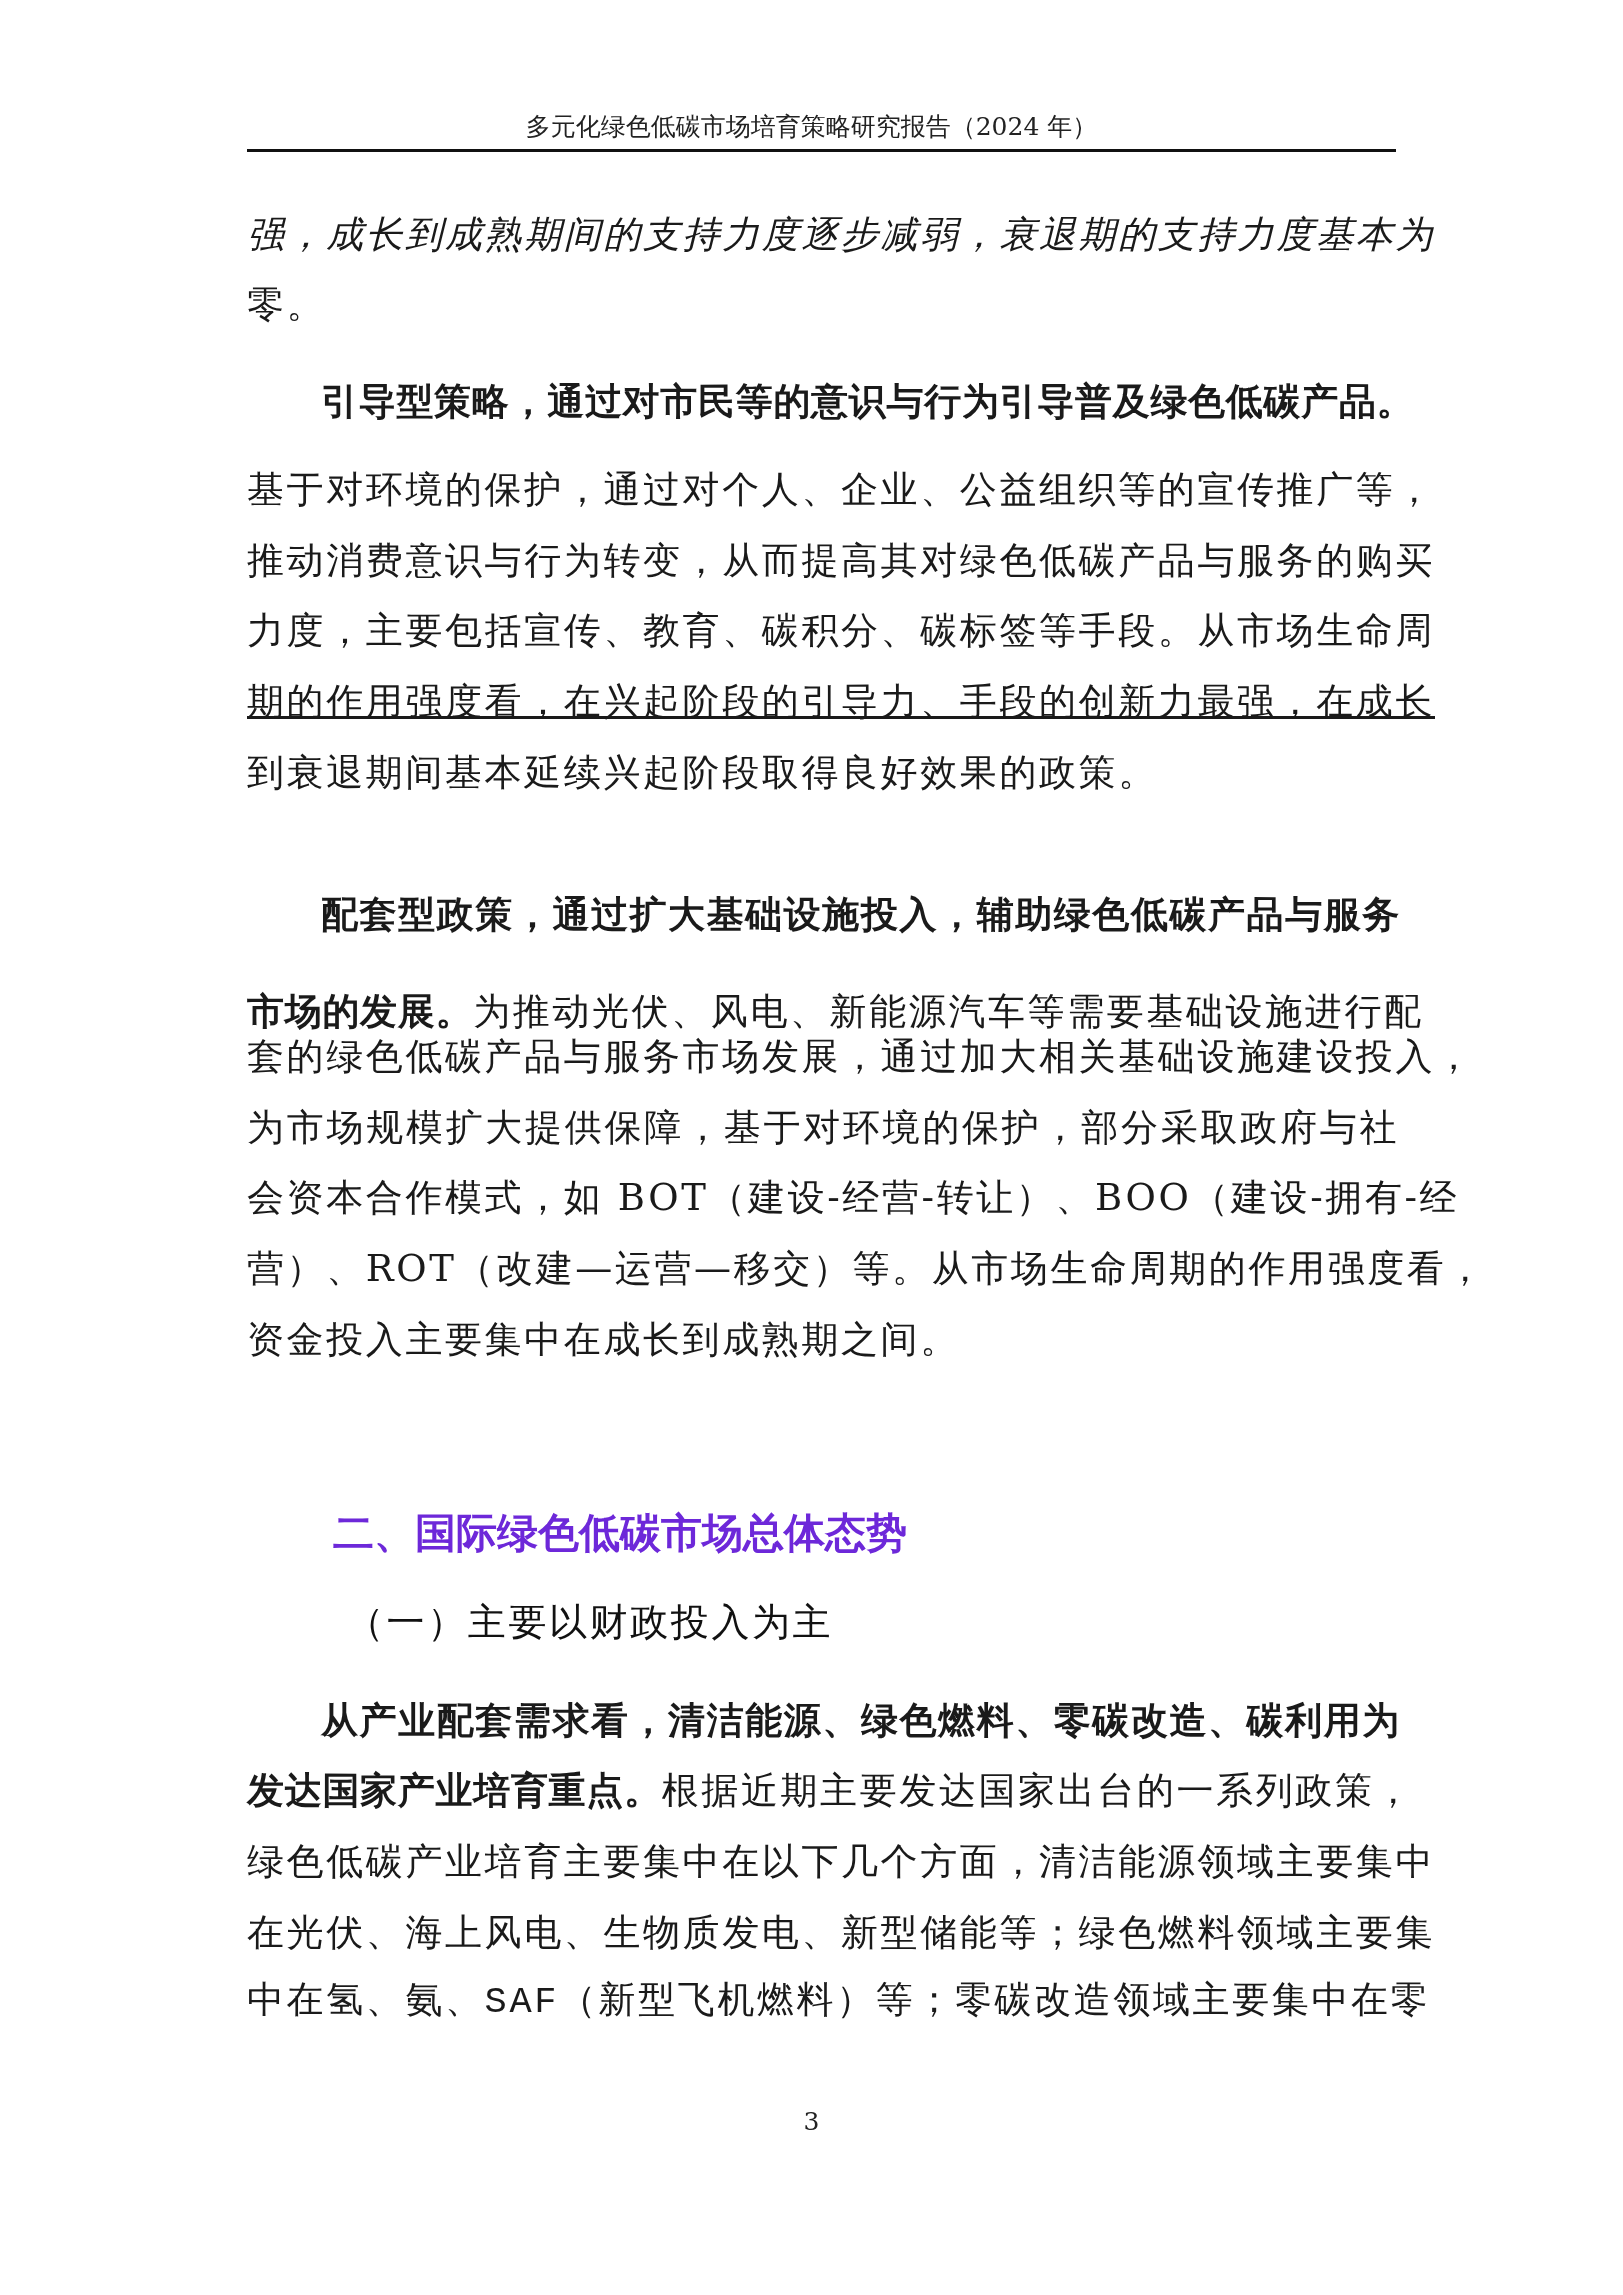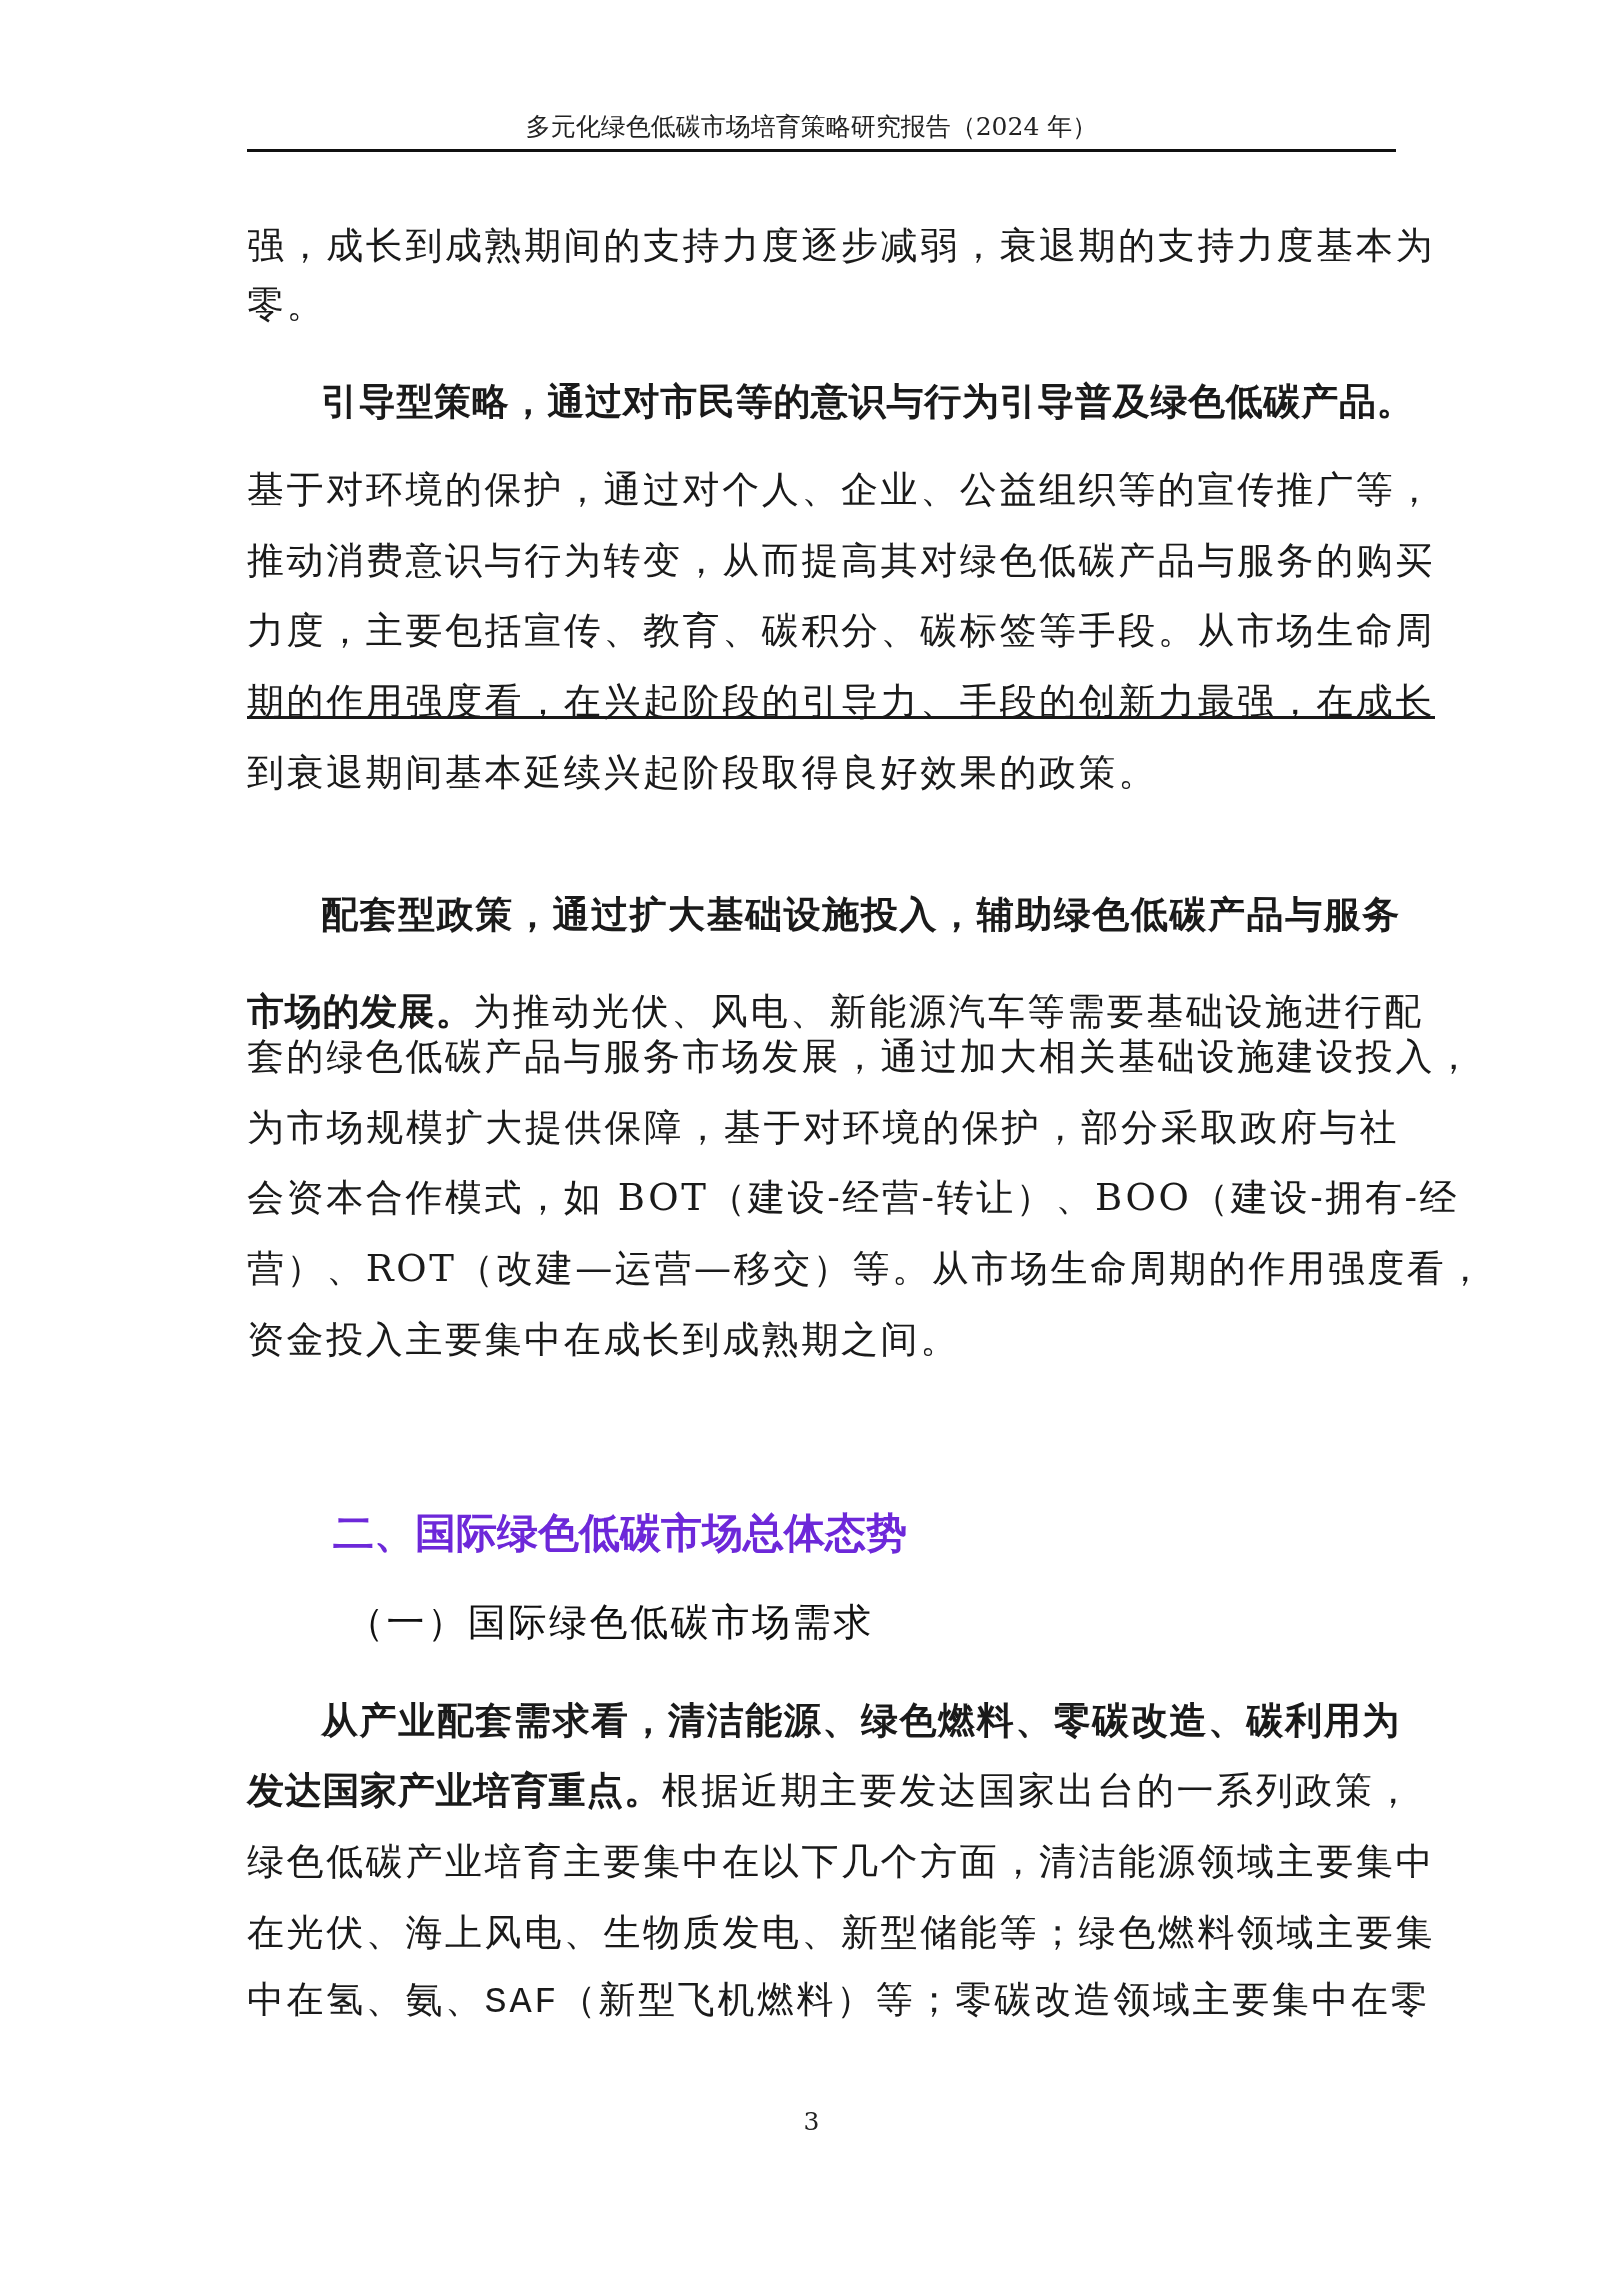--- a/index.html
+++ b/index.html
@@ -22,42 +22,42 @@
 </head>
 <body>
 
 <div>
   <div class="header">多元化绿色低碳市场培育策略研究报告（2024 年）</div>
   <div class="rule"></div>
 </div>
 
 <div>
 
-  <div class="line justify" style="top:222px;">强，成长到成熟期间的支持力度逐步减弱，衰退期的支持力度基本为</div>
+  <div class="line justify" style="top:211px;font-style:italic;">强，成长到成熟期间的支持力度逐步减弱，衰退期的支持力度基本为</div>
   <div class="line" style="top:281px;">零。</div>
 
   <div class="line indent bold" style="top:378px; width:1080px;">引导型策略，通过对市民等的意识与行为引导普及绿色低碳产品。</div>
   <div class="line justify" style="top:466px;">基于对环境的保护，通过对个人、企业、公益组织等的宣传推广等，</div>
   <div class="line justify" style="top:537px;">推动消费意识与行为转变，从而提高其对绿色低碳产品与服务的购买</div>
   <div class="line justify" style="top:607px;">力度，主要包括宣传、教育、碳积分、碳标签等手段。从市场生命周</div>
   <div class="line justify" style="top:678px;text-decoration:underline;">期的作用强度看，在兴起阶段的引导力、手段的创新力最强，在成长</div>
   <div class="line" style="top:749px;">到衰退期间基本延续兴起阶段取得良好效果的政策。</div>
 
   <div class="line indent bold justify" style="top:891px; width:1079px;">配套型政策，通过扩大基础设施投入，辅助绿色低碳产品与服务</div>
   <div class="line" style="top:988px;">
     <span class="bold">市场的发展。</span><span>为推动光伏、风电、新能源汽车等需要基础设施进行配</span>
   </div>
   <div class="line justify" style="top:1033px;">套的绿色低碳产品与服务市场发展，通过加大相关基础设施建设投入，</div>
   <div class="line justify" style="top:1104px;">为市场规模扩大提供保障，基于对环境的保护，部分采取政府与社</div>
   <div class="line justify" style="top:1174px;">会资本合作模式，如 BOT（建设-经营-转让）、BOO（建设-拥有-经</div>
   <div class="line justify" style="top:1245px;">营）、ROT（改建—运营—移交）等。从市场生命周期的作用强度看，</div>
   <div class="line" style="top:1316px;">资金投入主要集中在成长到成熟期之间。</div>
 
   <div class="h2" style="top:1507px;">二、国际绿色低碳市场总体态势</div>
-  <div class="h3" style="top:1597px;">（一）国际绿色低碳市场需求</div>
+  <div class="h3" style="top:1597px;">（一）主要以财政投入为主</div>
 
   <div class="line indent bold justify" style="top:1697px; width:1079px;">从产业配套需求看，清洁能源、绿色燃料、零碳改造、碳利用为</div>
   <div class="line" style="top:1767px;">
     <span class="bold">发达国家产业培育重点。</span><span>根据近期主要发达国家出台的一系列政策，</span>
   </div>
   <div class="line justify" style="top:1838px;">绿色低碳产业培育主要集中在以下几个方面，清洁能源领域主要集中</div>
   <div class="line justify" style="top:1909px;">在光伏、海上风电、生物质发电、新型储能等；绿色燃料领域主要集</div>
   <div class="line justify" style="top:1979px;font-family:Liberation Mono, monospace;">中在氢、氨、SAF（新型飞机燃料）等；零碳改造领域主要集中在零</div>
 </div>
 

